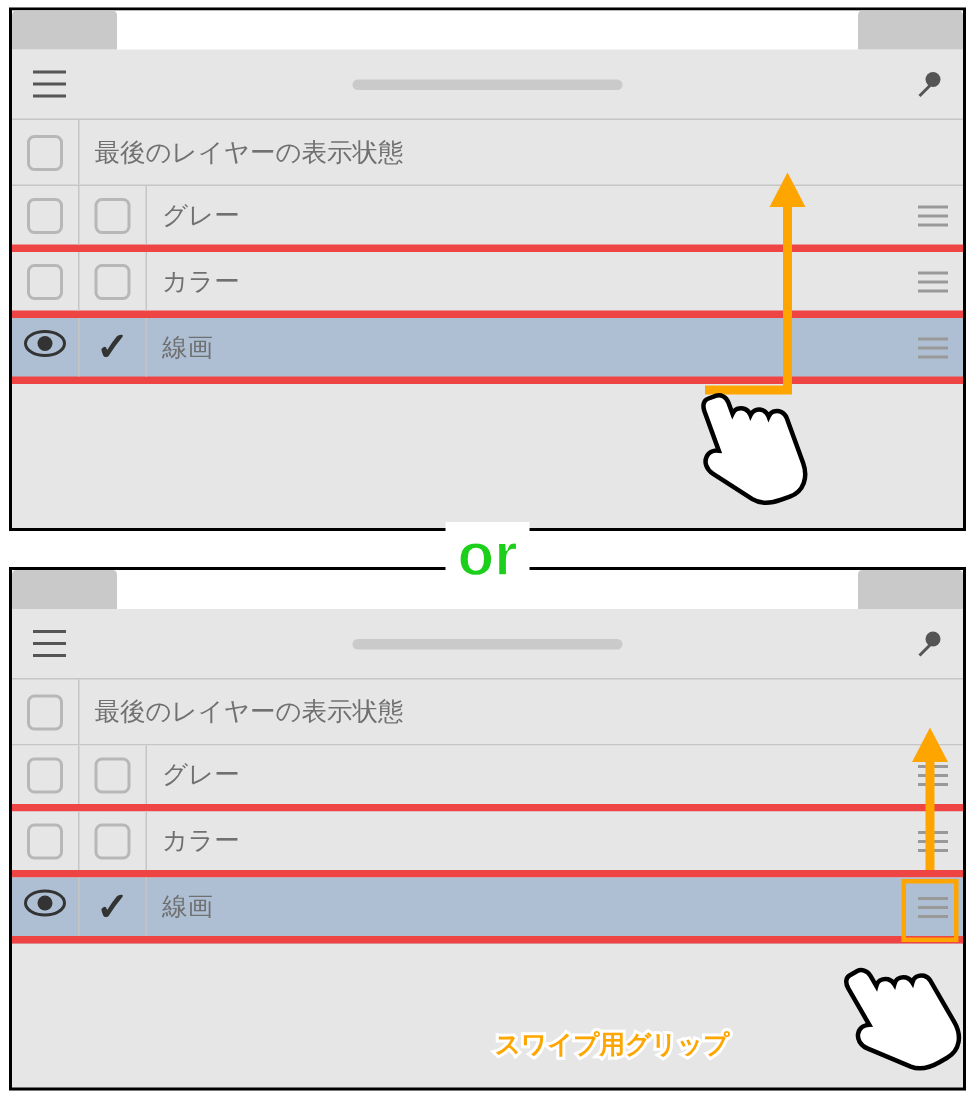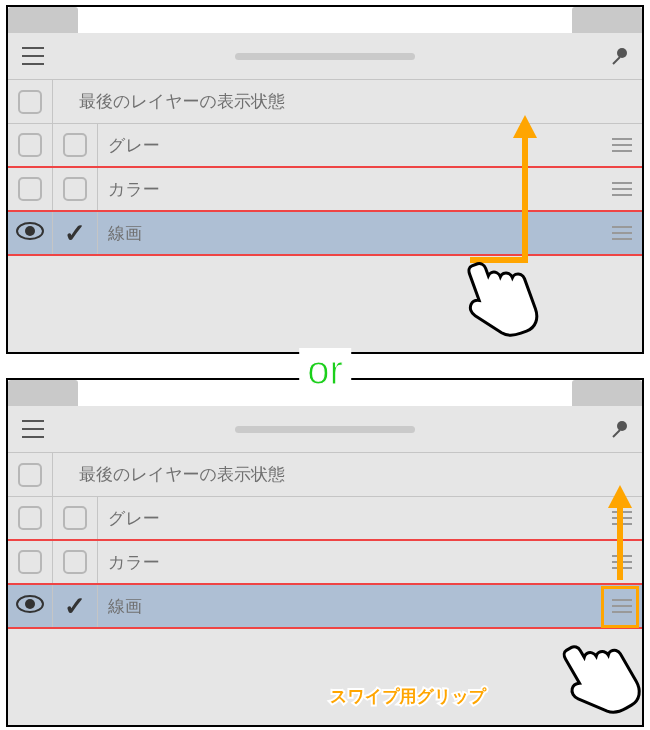--- a/index.html
+++ b/index.html
@@ -61,32 +61,31 @@
   .pin-icon { margin-left: auto; width: 18px; height: 18px; position: relative; }
   .pin-icon svg { width: 18px; height: 18px; }
 
   .list-header {
     height: 45px;
     display: flex;
     align-items: center;
     border-top: 1px solid #c5c5c5;
     border-bottom: 1px solid #c5c5c5;
     background: #e6e6e6;
-    gap: 16px;
   }
   .col-vis { width: 45px; display:flex; align-items:center; justify-content:center; border-right: 1px solid #c5c5c5; height: 100%; }
   .col-check { width: 45px; display:flex; align-items:center; justify-content:center; border-right: 1px solid #c5c5c5; height: 100%; }
   .col-label { flex: 1; padding-left: 10px; color: #707070; font-size: 17px; display:flex; align-items:center; height:100%; }
   .col-grip { width: 40px; display:flex; align-items:center; justify-content:center; height:100%; }
 
   .row {
     height: 44px;
     display: flex;
     align-items: stretch;
-    border-bottom: 2px solid #ef4444;
+    border-bottom: 5px solid #ef4444;
     background: #e6e6e6;
   }
   .row.selected { background: #aebfd4; }
   .checkbox {
     width: 24px; height: 24px;
     border: 2px solid #b7b7b7;
     border-radius: 5px;
     background: #e6e6e6;
   }
   .checkmark { font-size: 26px; color: #333; font-weight: bold; }
@@ -96,21 +95,21 @@
     display: flex; flex-direction: column; justify-content: space-between;
   }
   .grip-lines span { height: 2px; background: #999; display:block; }
 
   .or-label {
     position: absolute;
     left: 50%;
     top: 348px;
     transform: translateX(-50%);
     font-size: 40px;
-    font-weight: normal;
+    font-weight: bold;
     color: #1bcf1b;
     background: #fff;
     padding: 0 8px;
     z-index: 10;
     -webkit-text-stroke: 1px #fff;
   }
 
   .arrow {
     position: absolute;
     z-index: 5;

